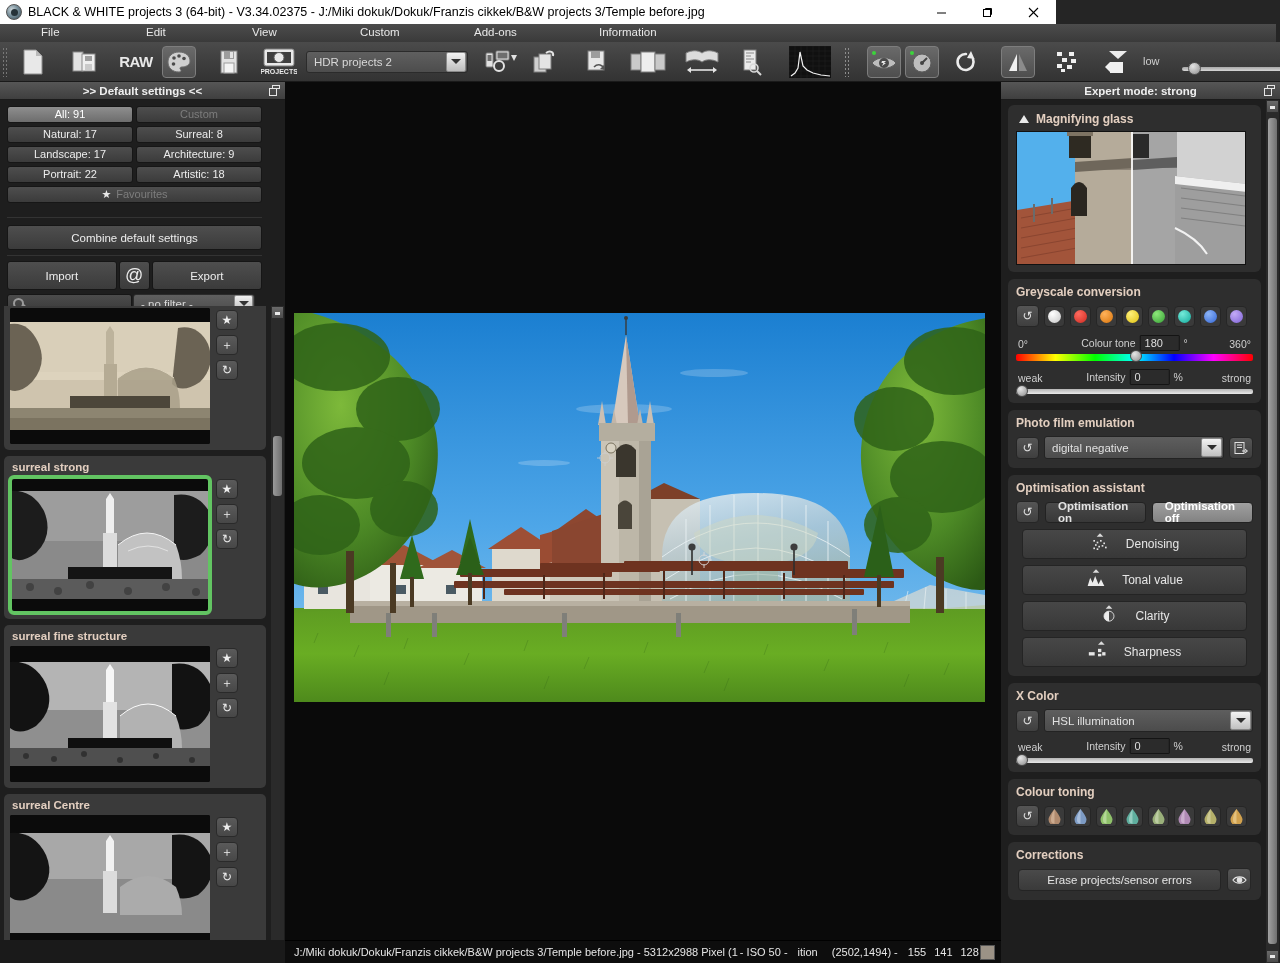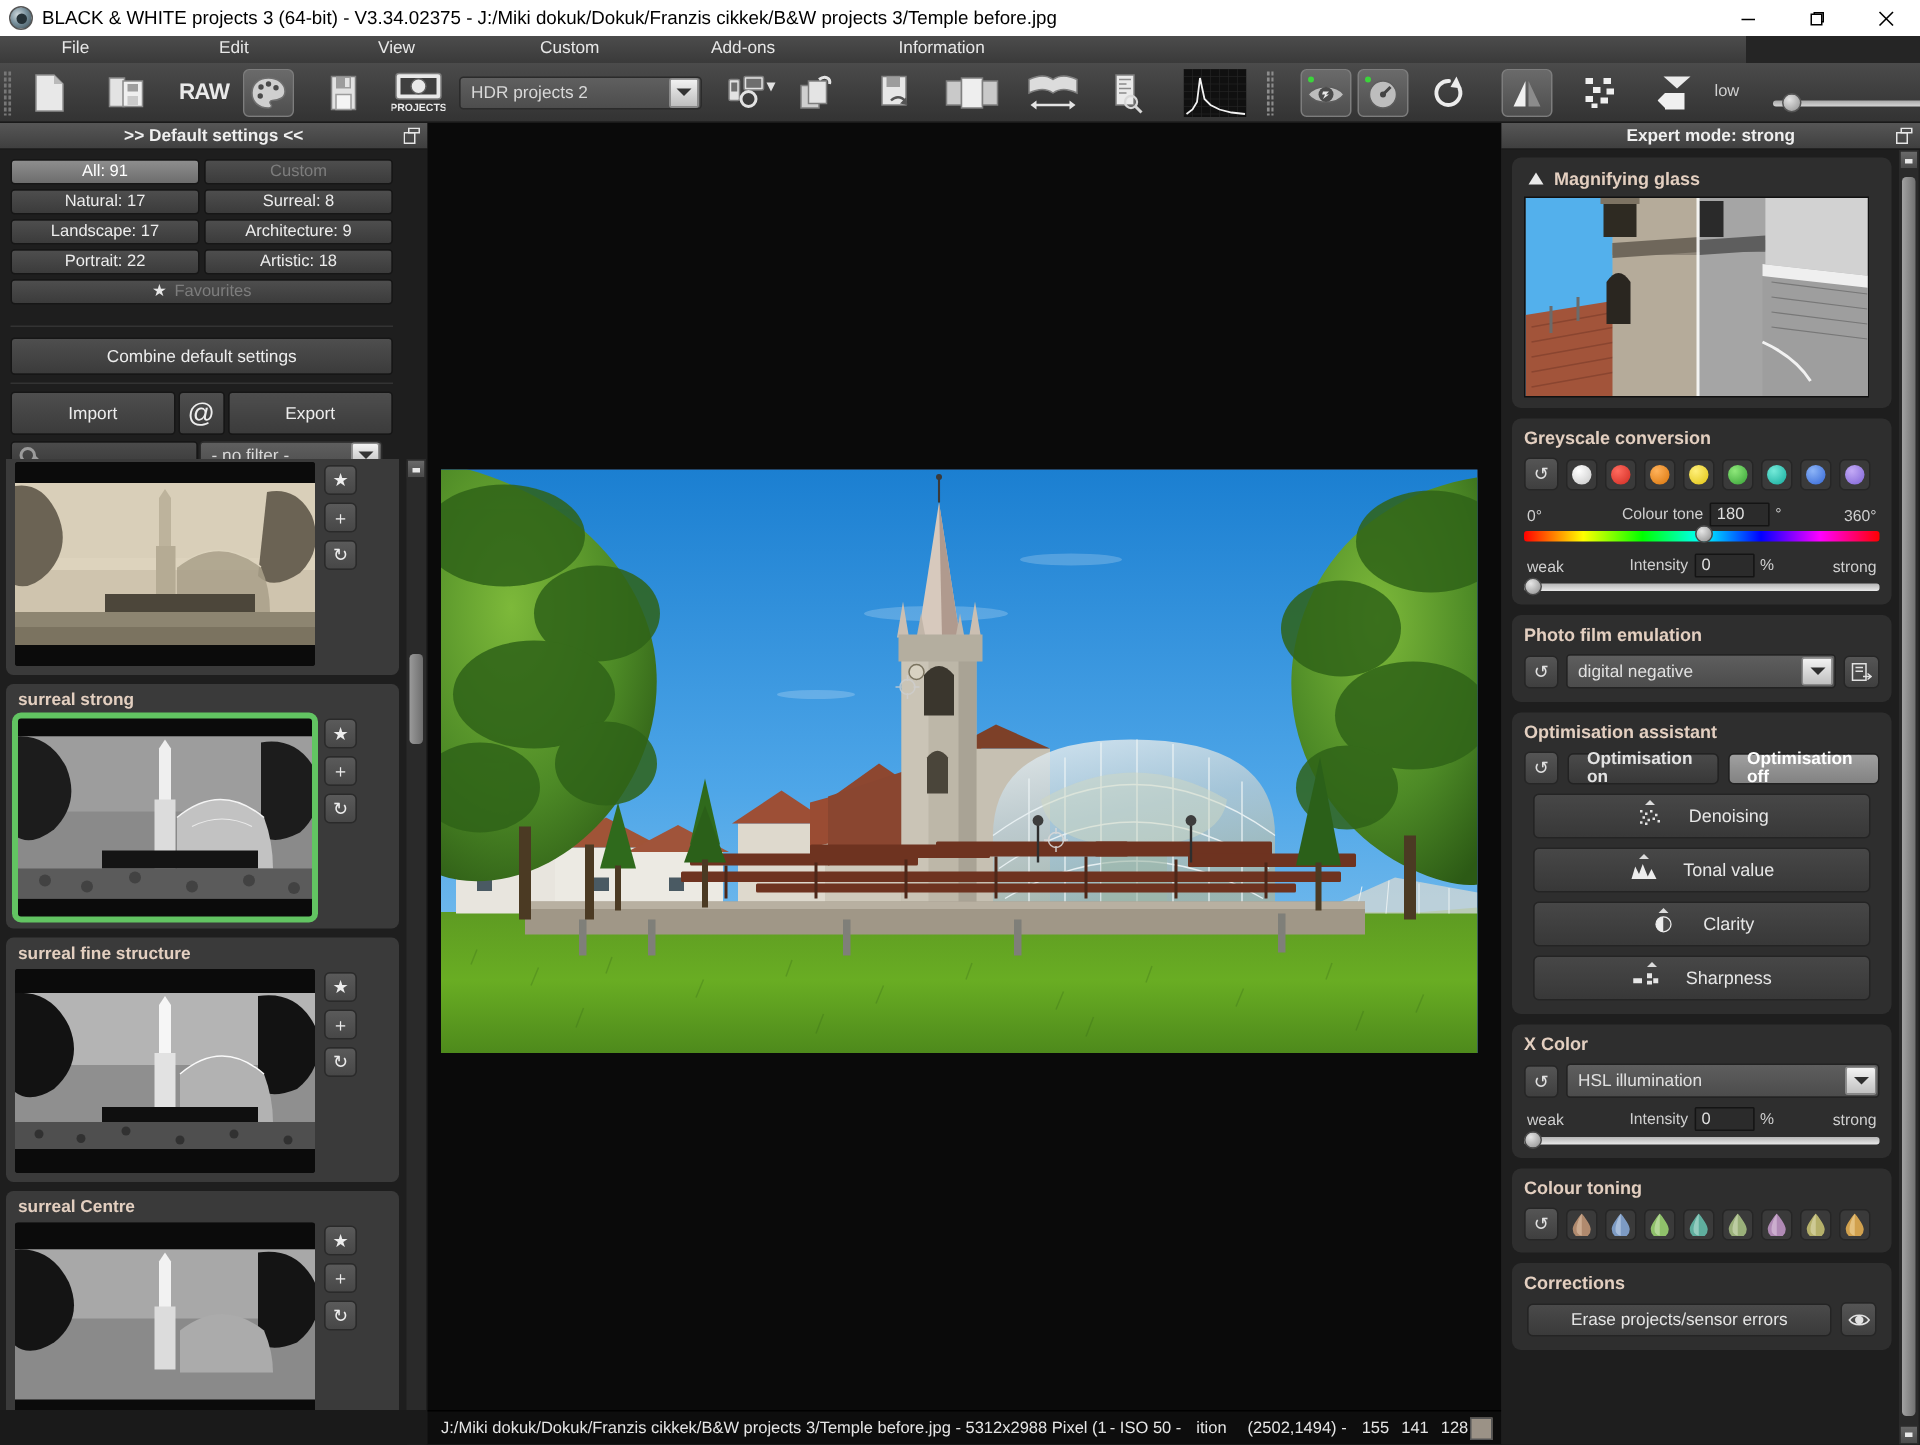--- a/index.html
+++ b/index.html
@@ -7,21 +7,21 @@
     width: 1280px; height: 963px;
     background: #1b1b1b;
     font-family: "Liberation Sans", sans-serif;
     overflow: hidden;
     -webkit-font-smoothing: antialiased;
   }
   .app { position: relative; width: 1280px; height: 963px; background: #252525; }
 
   
   .titlebar {
-    position: absolute; left: 0; top: 0; width: 1280px; height: 24px;
+    position: absolute; left: 0; top: 0; width: 1056px; height: 24px;
     background: #ffffff; display: flex; align-items: center;
   }
   .title-icon {
     width: 16px; height: 16px; margin-left: 6px; margin-right: 6px;
     border-radius: 50%;
     background: radial-gradient(circle at 35% 35%, #cfd8dc 0%, #78909c 45%, #37474f 100%);
     border: 1px solid #555; position: relative; flex: 0 0 auto;
   }
   .title-icon::after {
     content: ''; position: absolute; left: 4px; top: 4px; width: 7px; height: 7px;
@@ -32,21 +32,21 @@
     flex: 1 1 auto;
   }
   .win-btns { display: flex; align-items: center; height: 24px; flex: 0 0 auto; }
   .win-btn {
     width: 46px; height: 24px; display: flex; align-items: center; justify-content: center;
     color: #000; font-size: 13px; line-height: 1;
   }
 
   
   .menubar {
-    position: absolute; left: 0; top: 24px; width: 1164px; height: 18px;
+    position: absolute; left: 0; top: 24px; width: 1276px; height: 18px;
     background: linear-gradient(to bottom, #4c4c4c 0%, #3a3a3a 100%);
     display: flex; align-items: center;
   }
   .menu-item {
     font-size: 11.5px; color: #e8e8e8; padding: 0 6px; white-space: nowrap;
     position: absolute; top: 2px;
   }
 
   
   .toolbar {

